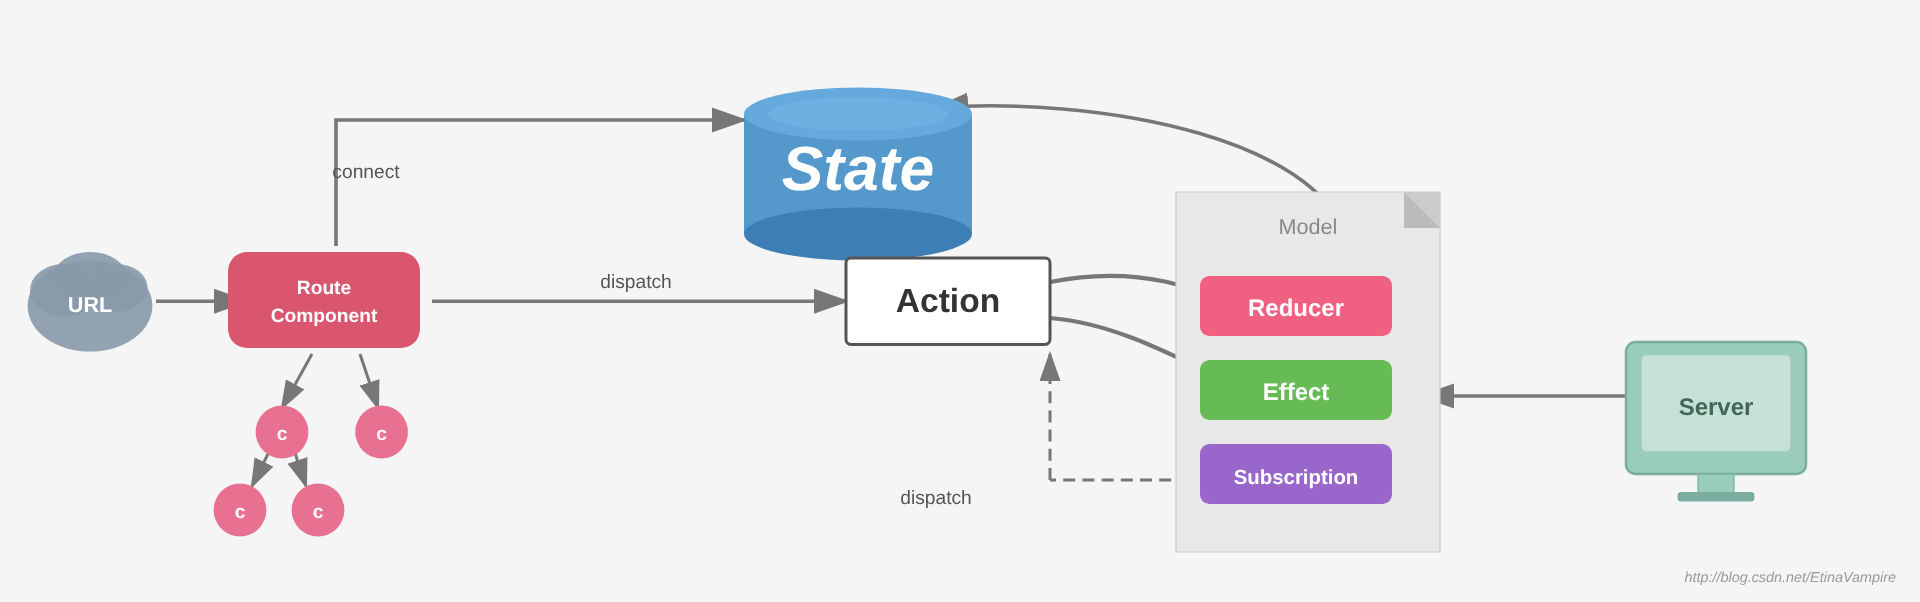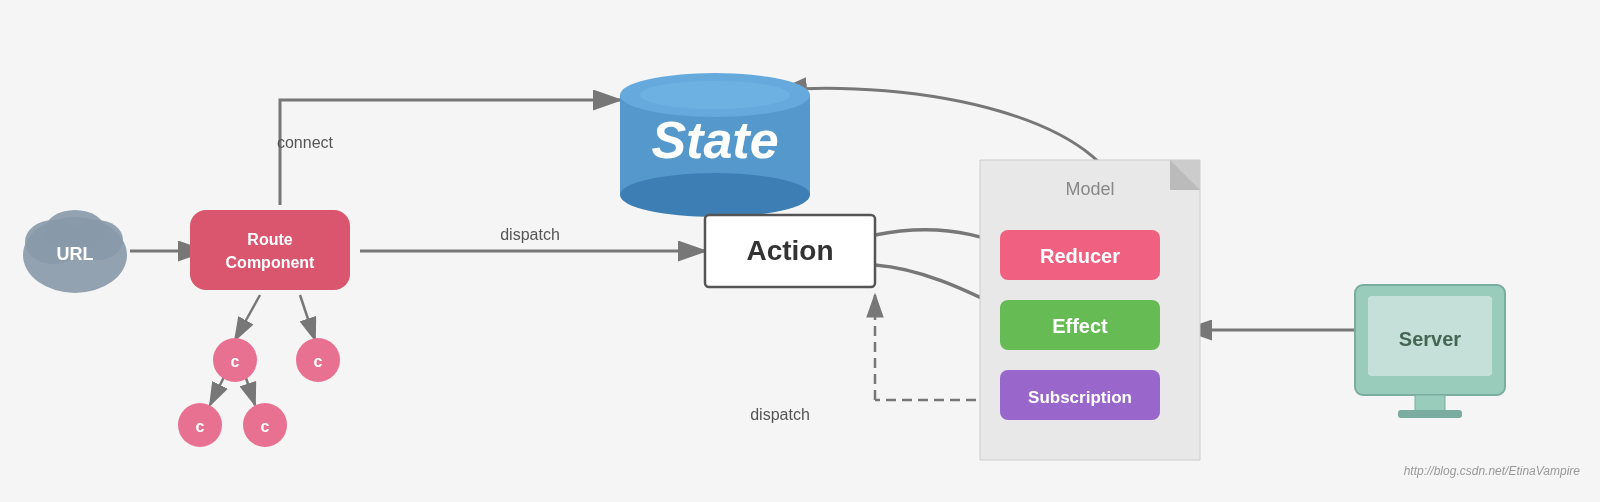--- a/index.html
+++ b/index.html
@@ -21,21 +21,21 @@
     svg.diagram-svg {
       position: absolute;
       top: 0;
       left: 0;
       width: 1600px;
       height: 502px;
     }
 
     .watermark {
       position: absolute;
-      bottom: 24px;
+      bottom: 14px;
       right: 20px;
       font-size: 12px;
       color: #999;
       font-style: italic;
     }
   </style>
 </head>
 <body>
 
 <div class="diagram-container">

